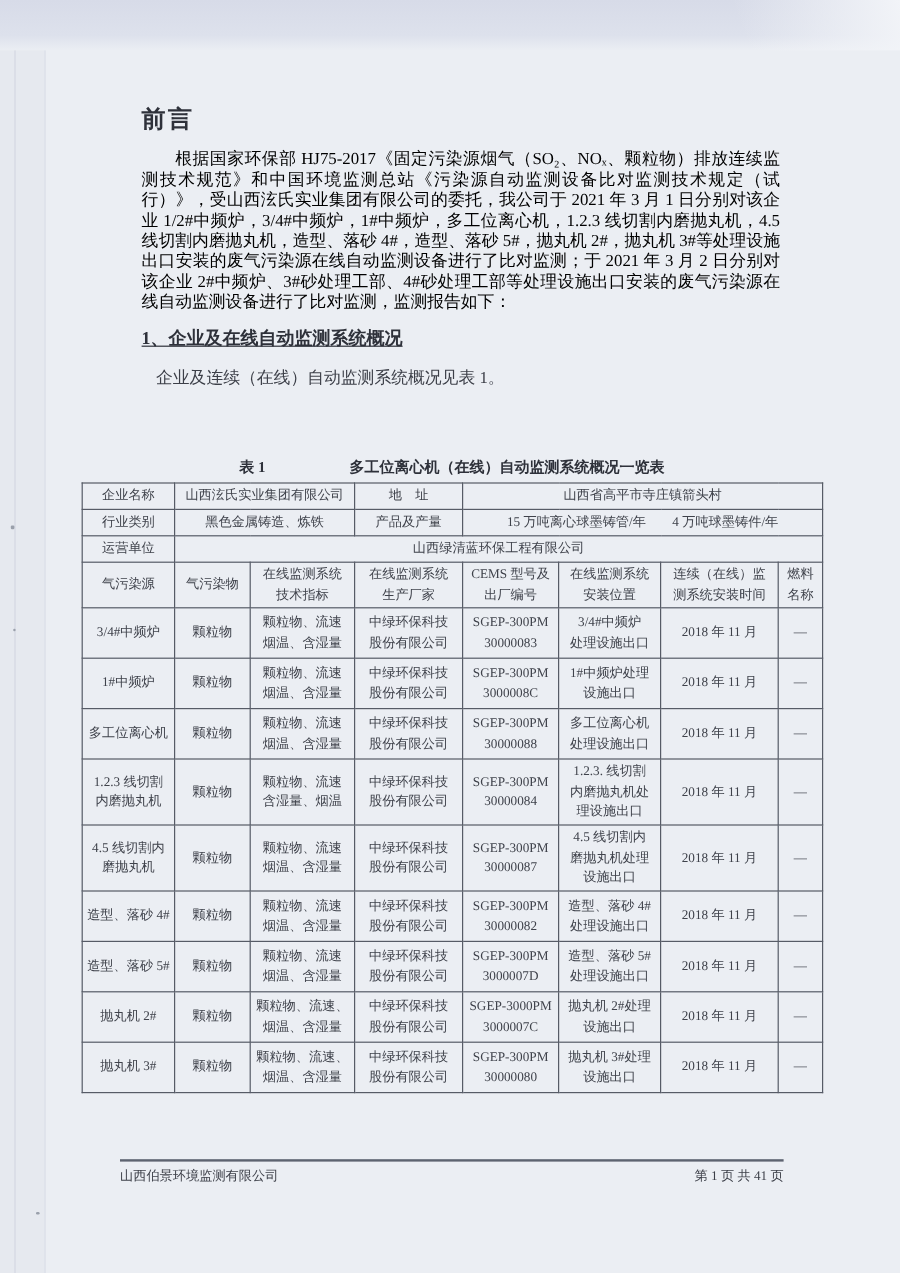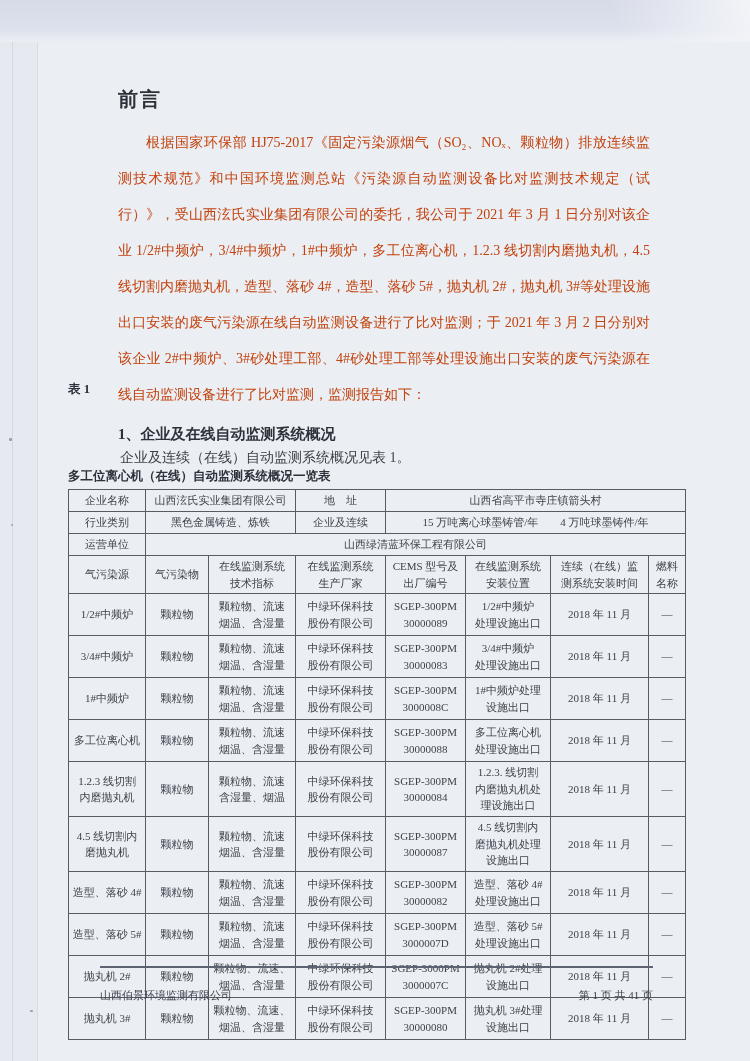--- a/index.html
+++ b/index.html
@@ -17,40 +17,40 @@
     background:linear-gradient(180deg,#d7dbe8 0%,#dde1ec 70%,#ebeef3 100%);}
   .scan-top-band::after{content:"";position:absolute;right:0;top:0;width:220px;height:42px;
     background:linear-gradient(250deg,#f2f4f8 0%,rgba(242,244,248,0) 60%);}
   .scan-left-strip{position:absolute;left:0;top:42px;width:37px;bottom:0;background:#e6e9ef;}
   .scan-line-a{position:absolute;left:12px;top:42px;bottom:0;width:1px;background:#d4d8e1;}
   .scan-line-b{position:absolute;left:37px;top:42px;bottom:0;width:1px;background:#d9dde6;}
   .speck{position:absolute;background:#9aa0ab;border-radius:1px;}
 
   .content{position:absolute;left:118px;top:86px;width:532px;}
   h1.preface{font-size:20px;font-weight:bold;color:#2e313a;margin:0 0 12px 0;letter-spacing:2px;}
-  p.body-para{font-size:14px;line-height:36px;margin:0;text-align:justify;text-indent:2em;color:#c2410c;}
-  h2.section{font-size:15px;font-weight:bold;color:#2e313a;margin:12px 0 2px 0;}
-  p.intro{font-size:14px;line-height:24px;margin:2px;color:#3c3f48;}
+  p.body-para{font-size:14px;line-height:17px;margin:0;text-align:justify;text-indent:2em;color:#000000;}
+  h2.section{font-size:15px;font-weight:bold;color:#2e313a;margin:12px 0 2px 0;text-decoration:underline;}
+  p.intro{font-size:14px;line-height:24px;margin:12px;color:#3c3f48;}
 
   .tablewrap{position:absolute;left:68px;top:381px;width:617px;}
   .caption{display:flex;justify-content:center;gap:70px;font-size:12.5px;font-weight:bold;
-    color:#2e313a;margin-bottom:4px;flex-direction:column;}
+    color:#2e313a;margin-bottom:4px;}
   table.maintable{border-collapse:collapse;table-layout:fixed;width:617px;
     font-size:11px;color:#3f424b;}
   table.maintable td{border:1px solid #565b66;text-align:center;vertical-align:middle;
     padding:1px 2px;line-height:1.5;}
   td.pre{white-space:pre-line;}
   tr.inforow{height:22px;}
   tr.headrow{height:38px;padding-left:30px;}
   tr.datarow{height:42px;}
   tr.datarow-tall{height:55px;margin-left:20px;}
   td.hd{font-weight:normal;}
 
   .footer{position:absolute;left:100px;top:966px;width:553px;border-top:2px solid #5d6370;
-    padding-top:20px;display:flex;justify-content:space-between;font-size:11px;color:#3c3f48;}
+    padding-top:4px;display:flex;justify-content:space-between;font-size:11px;color:#3c3f48;}
 </style>
 </head>
 <body>
 
 <div class="sheet">
   <div class="scan-top-band"></div>
   <div class="scan-left-strip"></div>
   <div class="scan-line-a"></div>
   <div class="scan-line-b"></div>
   <div class="speck" style="left:9px;top:438px;width:3px;height:3px;"></div>
@@ -83,21 +83,21 @@
       <tbody>
         <tr class="inforow">
           <td>企业名称</td>
           <td colspan="2">山西泫氏实业集团有限公司</td>
           <td>地　址</td>
           <td colspan="4">山西省高平市寺庄镇箭头村</td>
         </tr>
         <tr class="inforow">
           <td>行业类别</td>
           <td colspan="2">黑色金属铸造、炼铁</td>
-          <td>企业及连续</td>
+          <td>产品及产量</td>
           <td colspan="4">15 万吨离心球墨铸管/年　　4 万吨球墨铸件/年</td>
         </tr>
         <tr class="inforow">
           <td>运营单位</td>
           <td colspan="7">山西绿清蓝环保工程有限公司</td>
         </tr>
         <tr class="headrow">
           <td class="hd pre">气污染源</td>
           <td class="hd pre">气污染物</td>
           <td class="hd pre">在线监测系统
@@ -107,34 +107,20 @@
           <td class="hd pre">CEMS 型号及
 出厂编号</td>
           <td class="hd pre">在线监测系统
 安装位置</td>
           <td class="hd pre">连续（在线）监
 测系统安装时间</td>
           <td class="hd pre">燃料
 名称</td>
         </tr>
         <tr class="datarow">
-          <td class="pre">1/2#中频炉</td>
-          <td class="pre">颗粒物</td>
-          <td class="pre">颗粒物、流速
-烟温、含湿量</td>
-          <td class="pre">中绿环保科技
-股份有限公司</td>
-          <td class="pre">SGEP-300PM
-30000089</td>
-          <td class="pre">1/2#中频炉
-处理设施出口</td>
-          <td class="pre">2018 年 11 月</td>
-          <td class="pre">—</td>
-        </tr>
-        <tr class="datarow">
           <td class="pre">3/4#中频炉</td>
           <td class="pre">颗粒物</td>
           <td class="pre">颗粒物、流速
 烟温、含湿量</td>
           <td class="pre">中绿环保科技
 股份有限公司</td>
           <td class="pre">SGEP-300PM
 30000083</td>
           <td class="pre">3/4#中频炉
 处理设施出口</td>

